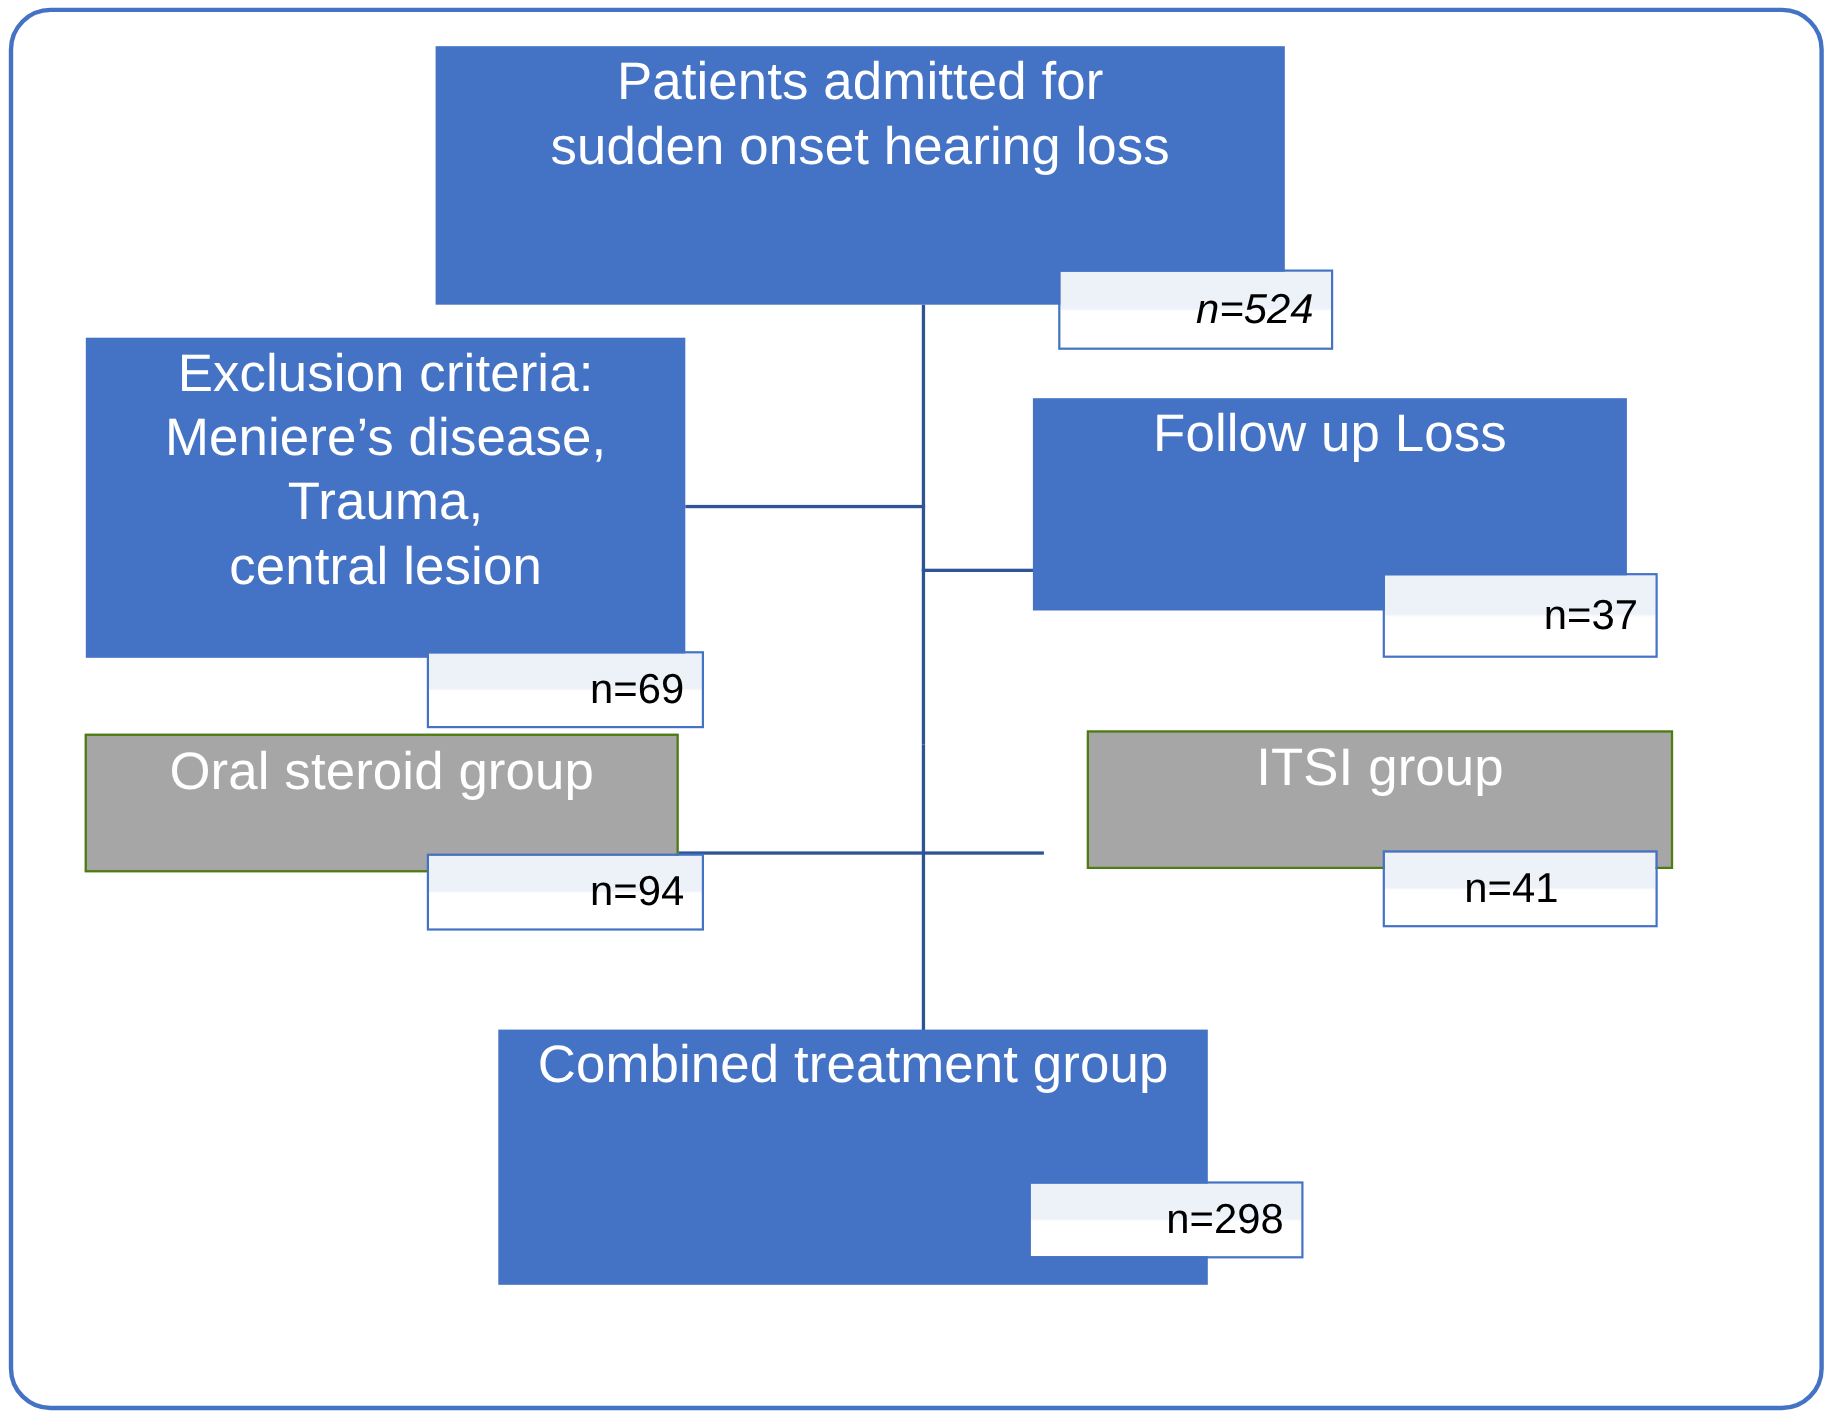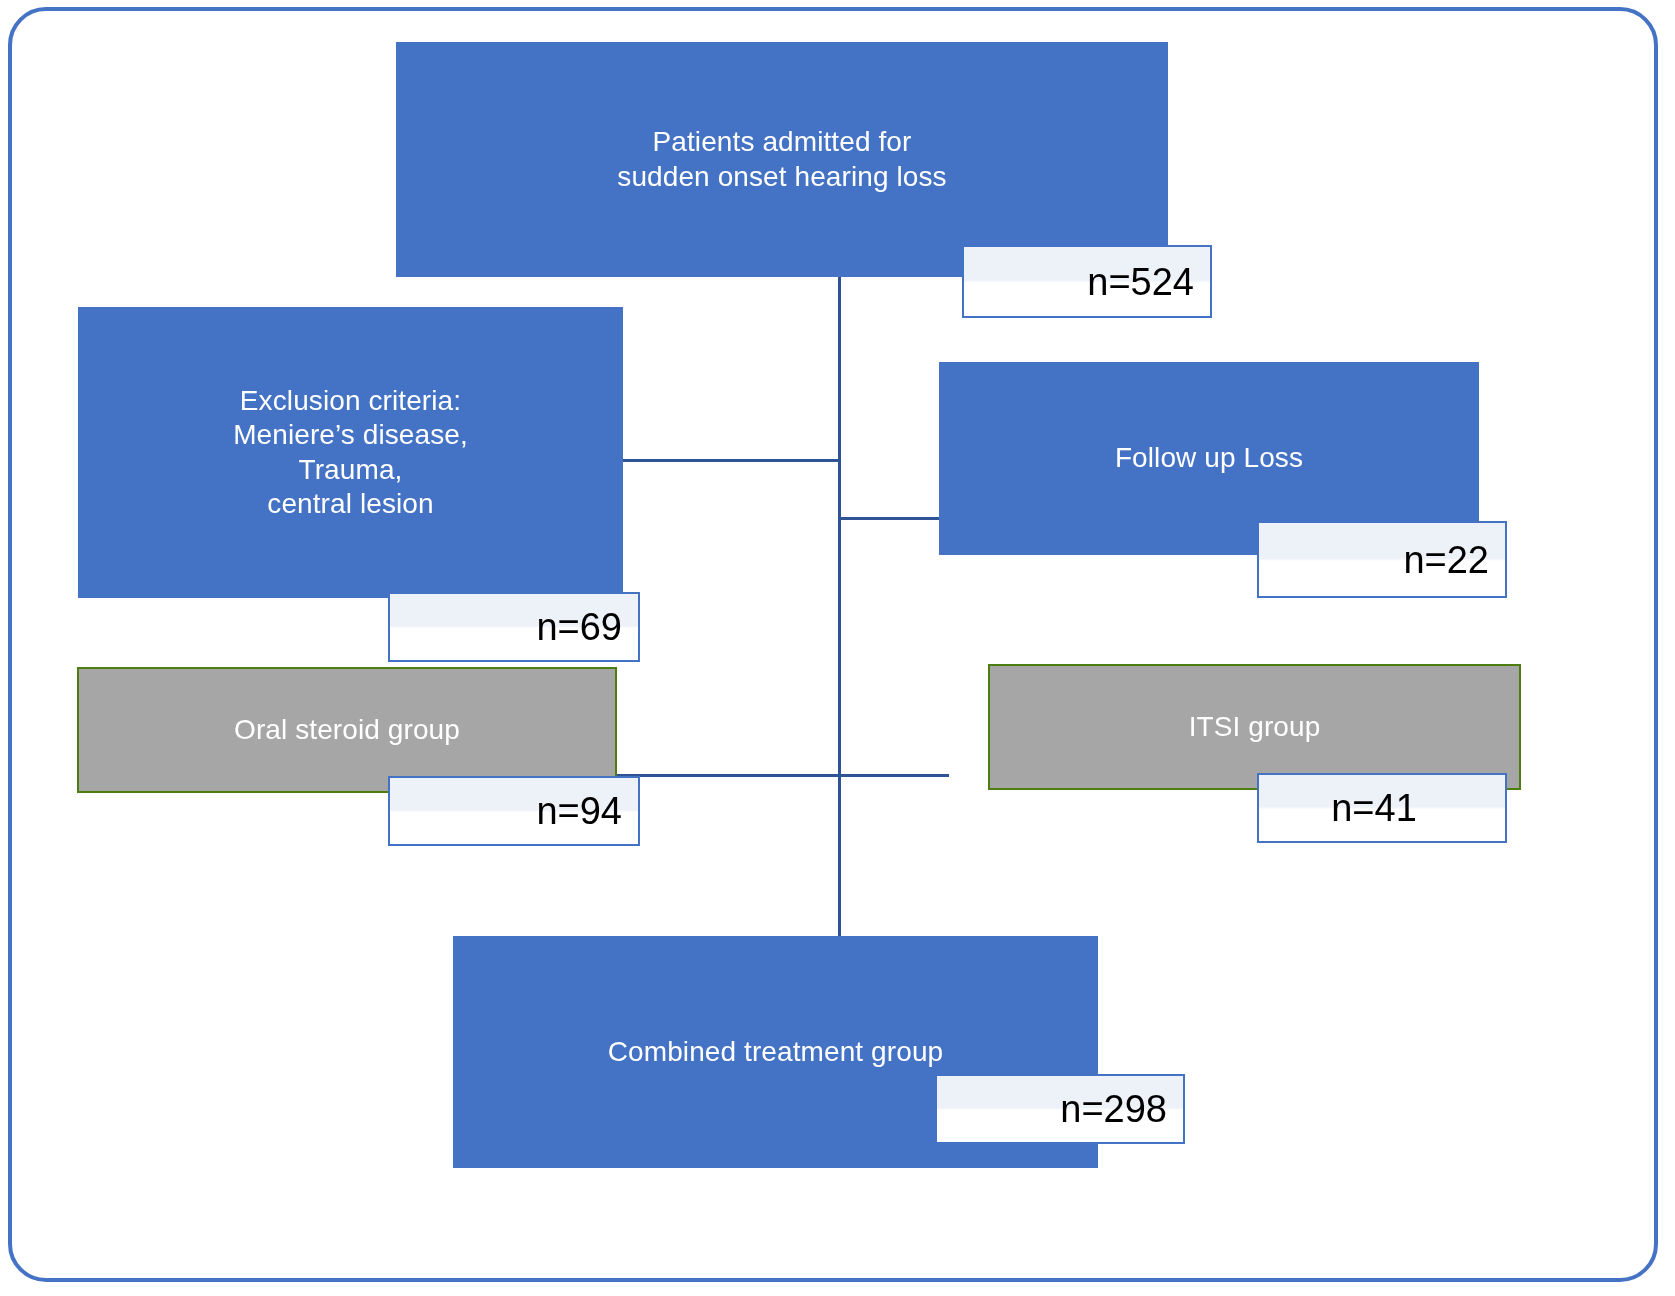--- a/index.html
+++ b/index.html
@@ -41,26 +41,26 @@
     background: #2E5496;
   }
   .conn-v { width: 3px; }
   .conn-h { height: 3px; }
 
   
   .node {
     position: absolute;
     box-sizing: border-box;
     display: flex;
-    align-items: center;
+    align-items: flex-start;
     justify-content: center;
     text-align: center;
     color: #ffffff;
     line-height: 1.22;
-    font-size: 28px;
+    font-size: 48px;
     letter-spacing: 0.1px;
     padding: 4px 10px;
   }
   .node-blue {
     background: #4472C4;
   }
   .node-gray {
     background: #A6A6A6;
     border: 2px solid #4d7c0f;
   }
@@ -80,21 +80,21 @@
     align-items: center;
     justify-content: flex-end;
     color: #000000;
     font-size: 38px;
     padding-right: 16px;
     line-height: 1;
   }
 
   
   #node-admitted      { left: 396px;  top: 42px;   width: 772px;  height: 235px; }
-  #label-admitted     { left: 962px;  top: 245px;  width: 250px;  height: 73px;  }
+  #label-admitted     { left: 962px;  top: 245px;  width: 250px;  height: 73px; font-style: italic;  }
 
   #node-exclusion     { left: 78px;   top: 307px;  width: 545px;  height: 291px; }
   #label-exclusion    { left: 388px;  top: 592px;  width: 252px;  height: 70px; justify-content: flex-end;  }
 
   #node-followup      { left: 939px;  top: 362px;  width: 540px;  height: 193px; }
   #label-followup     { left: 1257px; top: 521px;  width: 250px;  height: 77px;  }
 
   #node-oral          { left: 77px;   top: 667px;  width: 540px;  height: 126px; }
   #label-oral         { left: 388px;  top: 776px;  width: 252px;  height: 70px;  }
 
@@ -139,21 +139,21 @@
 central lesion</span>
   </div>
   <div class="nlabel" id="label-exclusion">
     <span>n=69</span>
   </div>
 
   <div class="node node-blue" id="node-followup">
     <span class="node-text">Follow up Loss</span>
   </div>
   <div class="nlabel" id="label-followup">
-    <span>n=22</span>
+    <span>n=37</span>
   </div>
 
   <div class="node node-gray" id="node-oral">
     <span class="node-text">Oral steroid group</span>
   </div>
   <div class="nlabel" id="label-oral">
     <span>n=94</span>
   </div>
 
   <div class="node node-gray" id="node-itsi">

